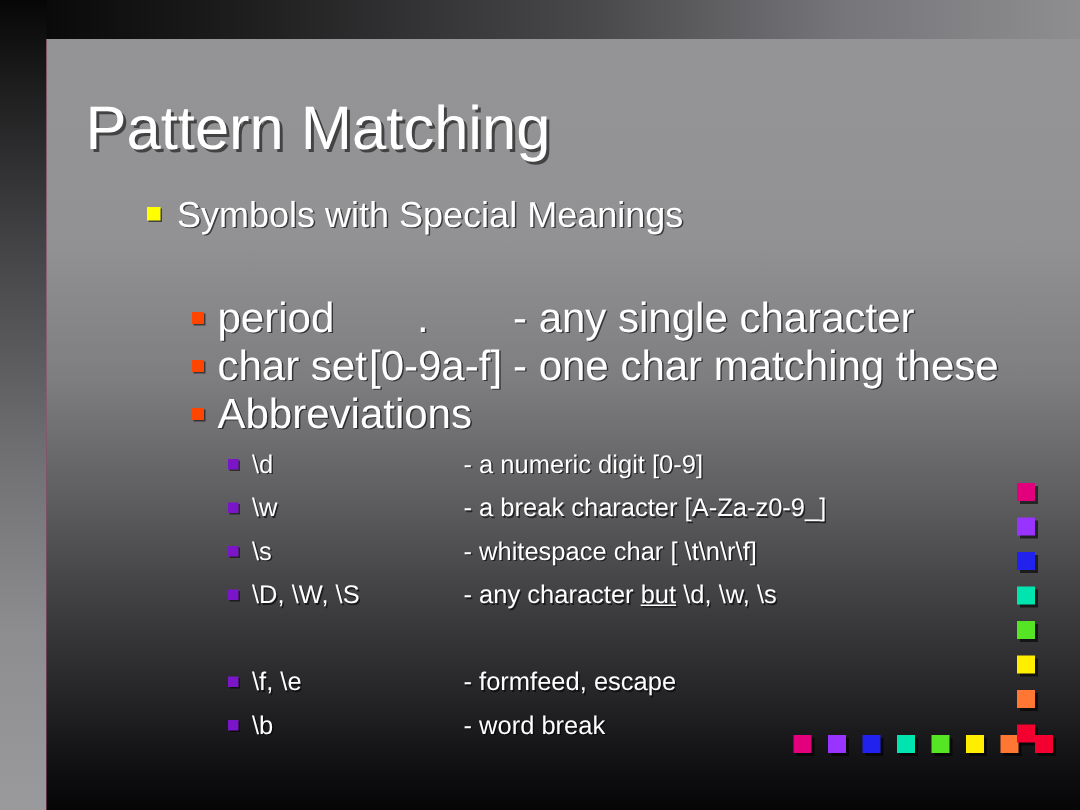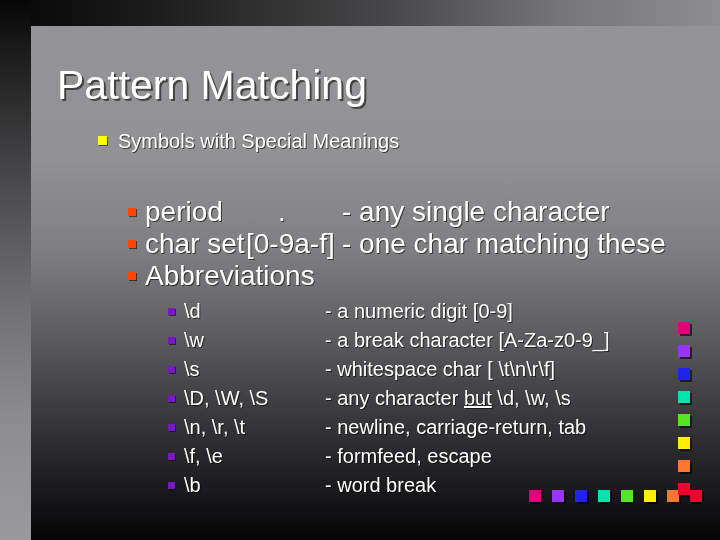--- a/index.html
+++ b/index.html
@@ -80,43 +80,43 @@
     box-shadow: 1px 1px 0 rgba(0,0,0,0.55);
   }
   .bul-l1 { width: 9px;  height: 9px;  background: #ffff00; margin-right: 11px; position: relative; top: -2px; }
   .bul-l2 { width: 8px;  height: 8px;  background: #ff4500; margin-right: 9px;  position: relative; top: -2px; }
   .bul-l3 { width: 7px;  height: 7px;  background: #7a16c8; margin-right: 9px;  position: relative; top: -1px; }
 
   
   .lvl1 {
     left: 98px;
     top: 130px;
-    font-size: 20px;
+    font-size: 24px;
   }
 
   
   .lvl2 { left: 128px; font-size: 28px; }
   .lvl2-a { top: 196px; }
   .lvl2-b { top: 228px; }
   .lvl2-c { top: 260px; }
 
   
   .c-term { display: inline-block; }
   .c-mid  { display: inline-block; }
   .c-desc { display: inline-block; }
 
   .lvl2-a .c-term { width: 133px; }
   .lvl2-a .c-mid  { width: 64px;  }
   .lvl2-b .c-term { width: 101px; }
   .lvl2-b .c-mid  { width: 96px;  }
 
   
   .lvl3 {
-    left: 168px;
-    font-size: 20px;
+    left: 152px;
+    font-size: 17px;
   }
   .lvl3 .c-sym  { display: inline-block; width: 141px; }
   .lvl3 .c-txt  { display: inline-block; }
   .uline { text-decoration: underline; margin-top: 18px; }
 
   
   .chip {
     position: absolute;
     width: 12px;
     height: 12px;
@@ -160,23 +160,20 @@
   </div>
 
   <div class="row lvl3" style="top:358px">
     <span class="bul bul-l3"></span><span class="c-sym">\s</span><span class="c-txt">- whitespace char   [ \t\n\r\f]</span>
   </div>
 
   <div class="row lvl3" style="top:387px">
     <span class="bul bul-l3"></span><span class="c-sym">\D, \W, \S</span><span class="c-txt"><span>- any character </span><span class="uline">but</span><span> \d, \w, \s</span></span>
   </div>
 
-  <div class="row lvl3" style="top:416px">
-    <span class="bul bul-l3"></span><span class="c-sym">\n, \r, \t</span><span class="c-txt">- newline, carriage-return, tab</span>
-  </div>
 
   <div class="row lvl3" style="top:445px">
     <span class="bul bul-l3"></span><span class="c-sym">\f, \e</span><span class="c-txt">- formfeed, escape</span>
   </div>
 
   <div class="row lvl3" style="top:474px">
     <span class="bul bul-l3"></span><span class="c-sym">\b</span><span class="c-txt">- word break</span>
   </div>
 
   <div id="chip-layer">

